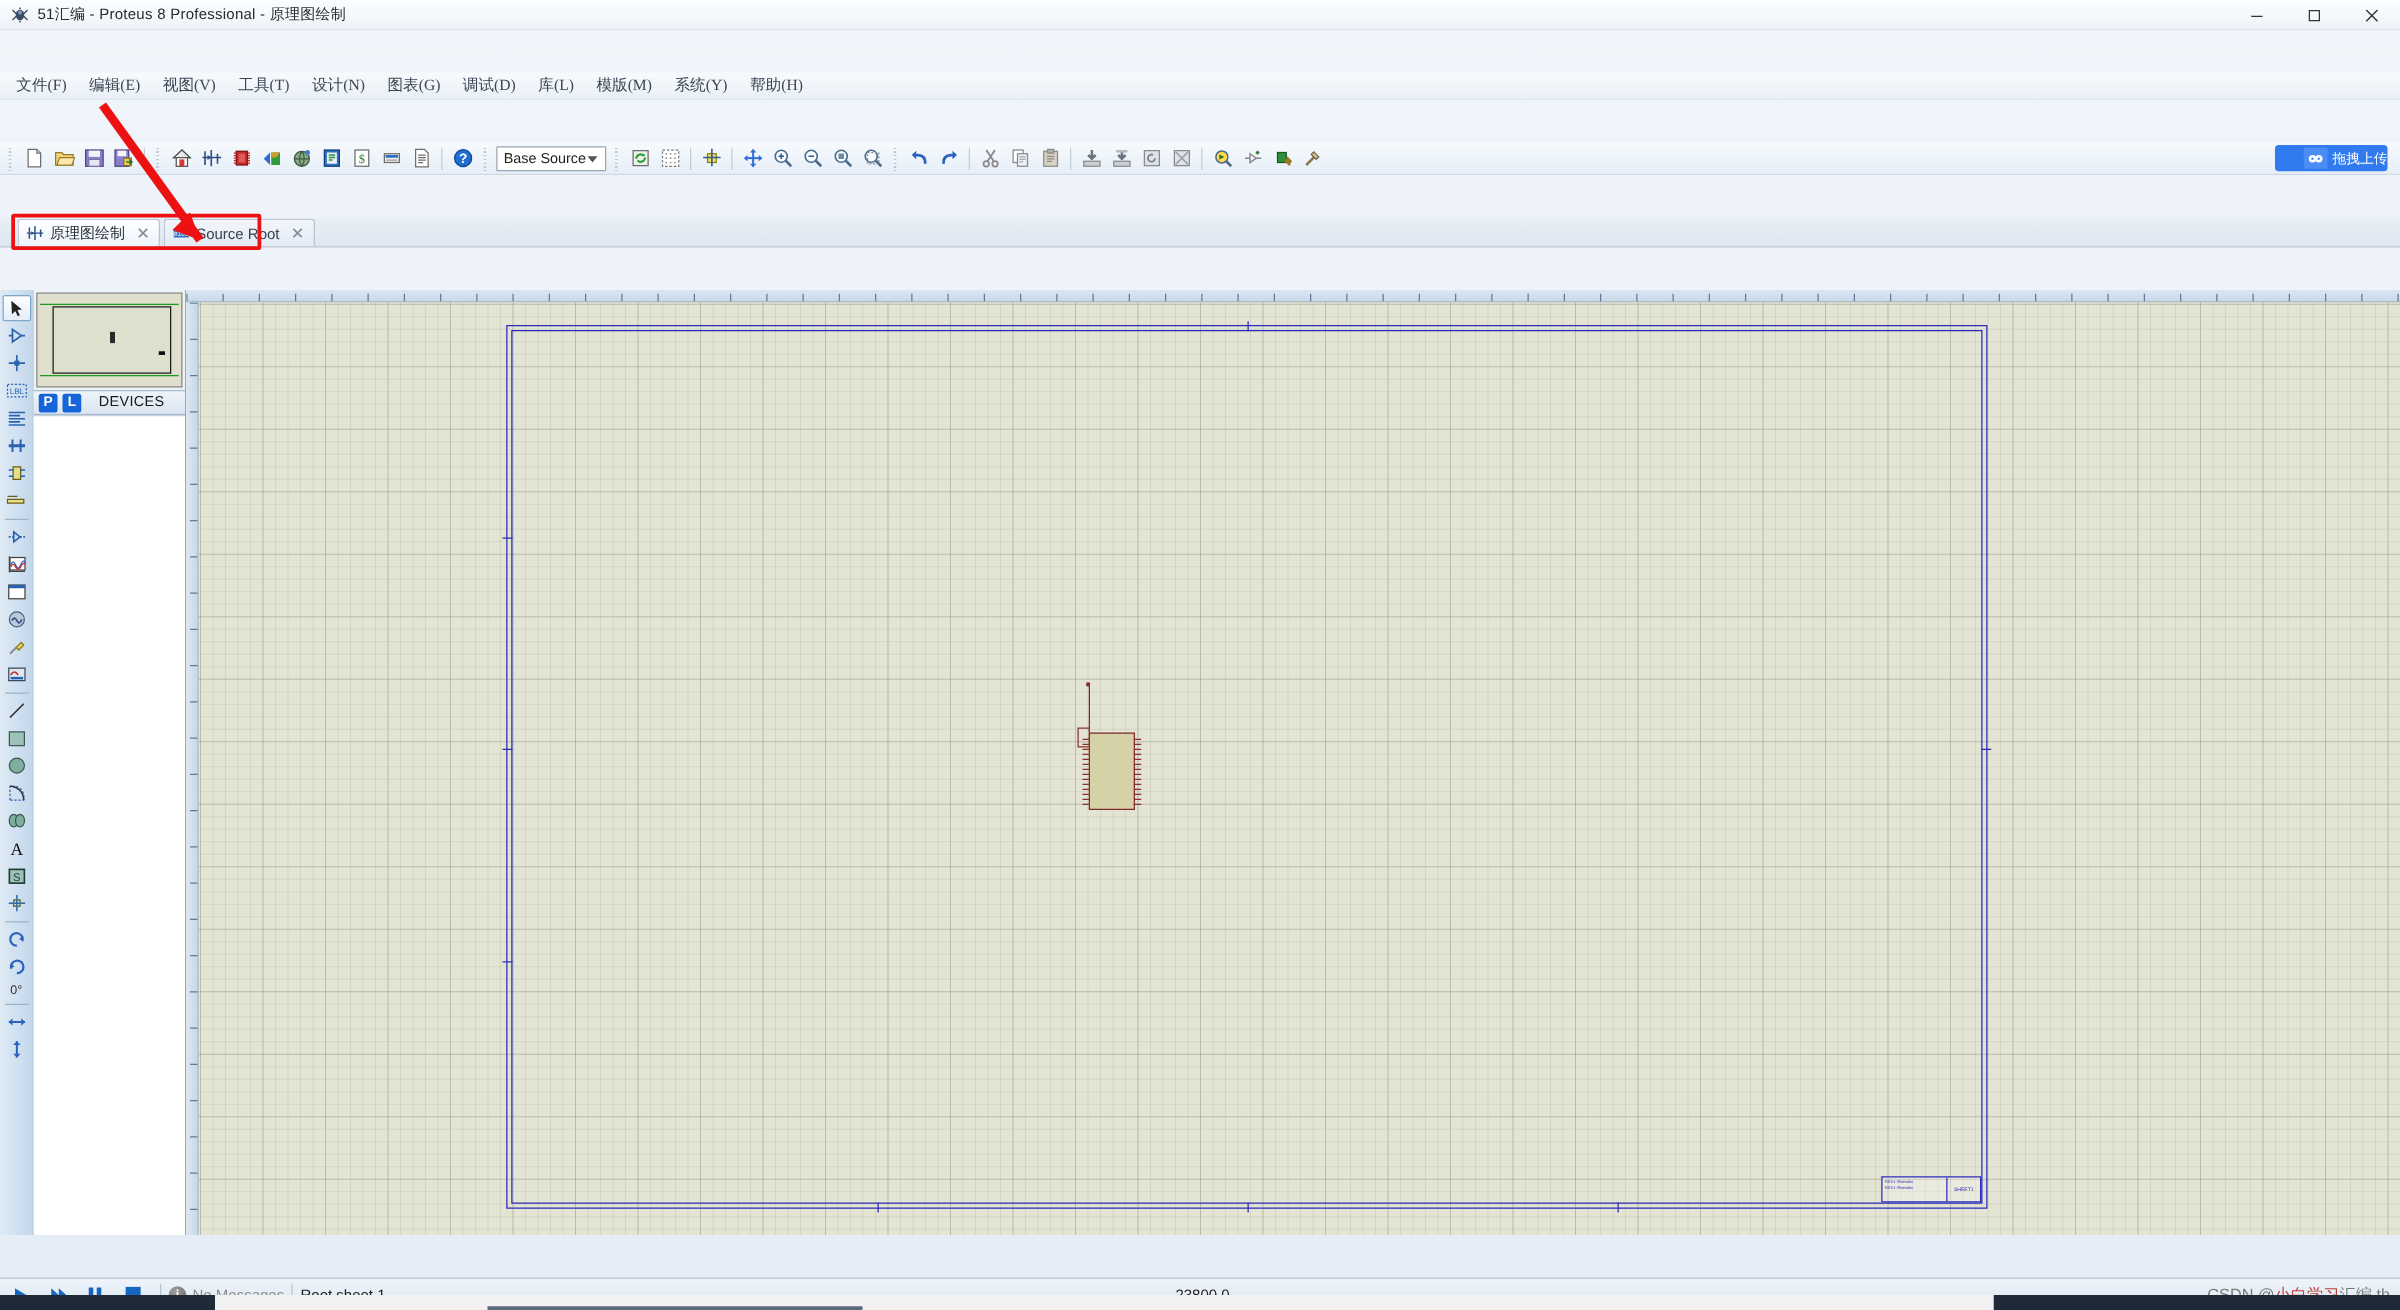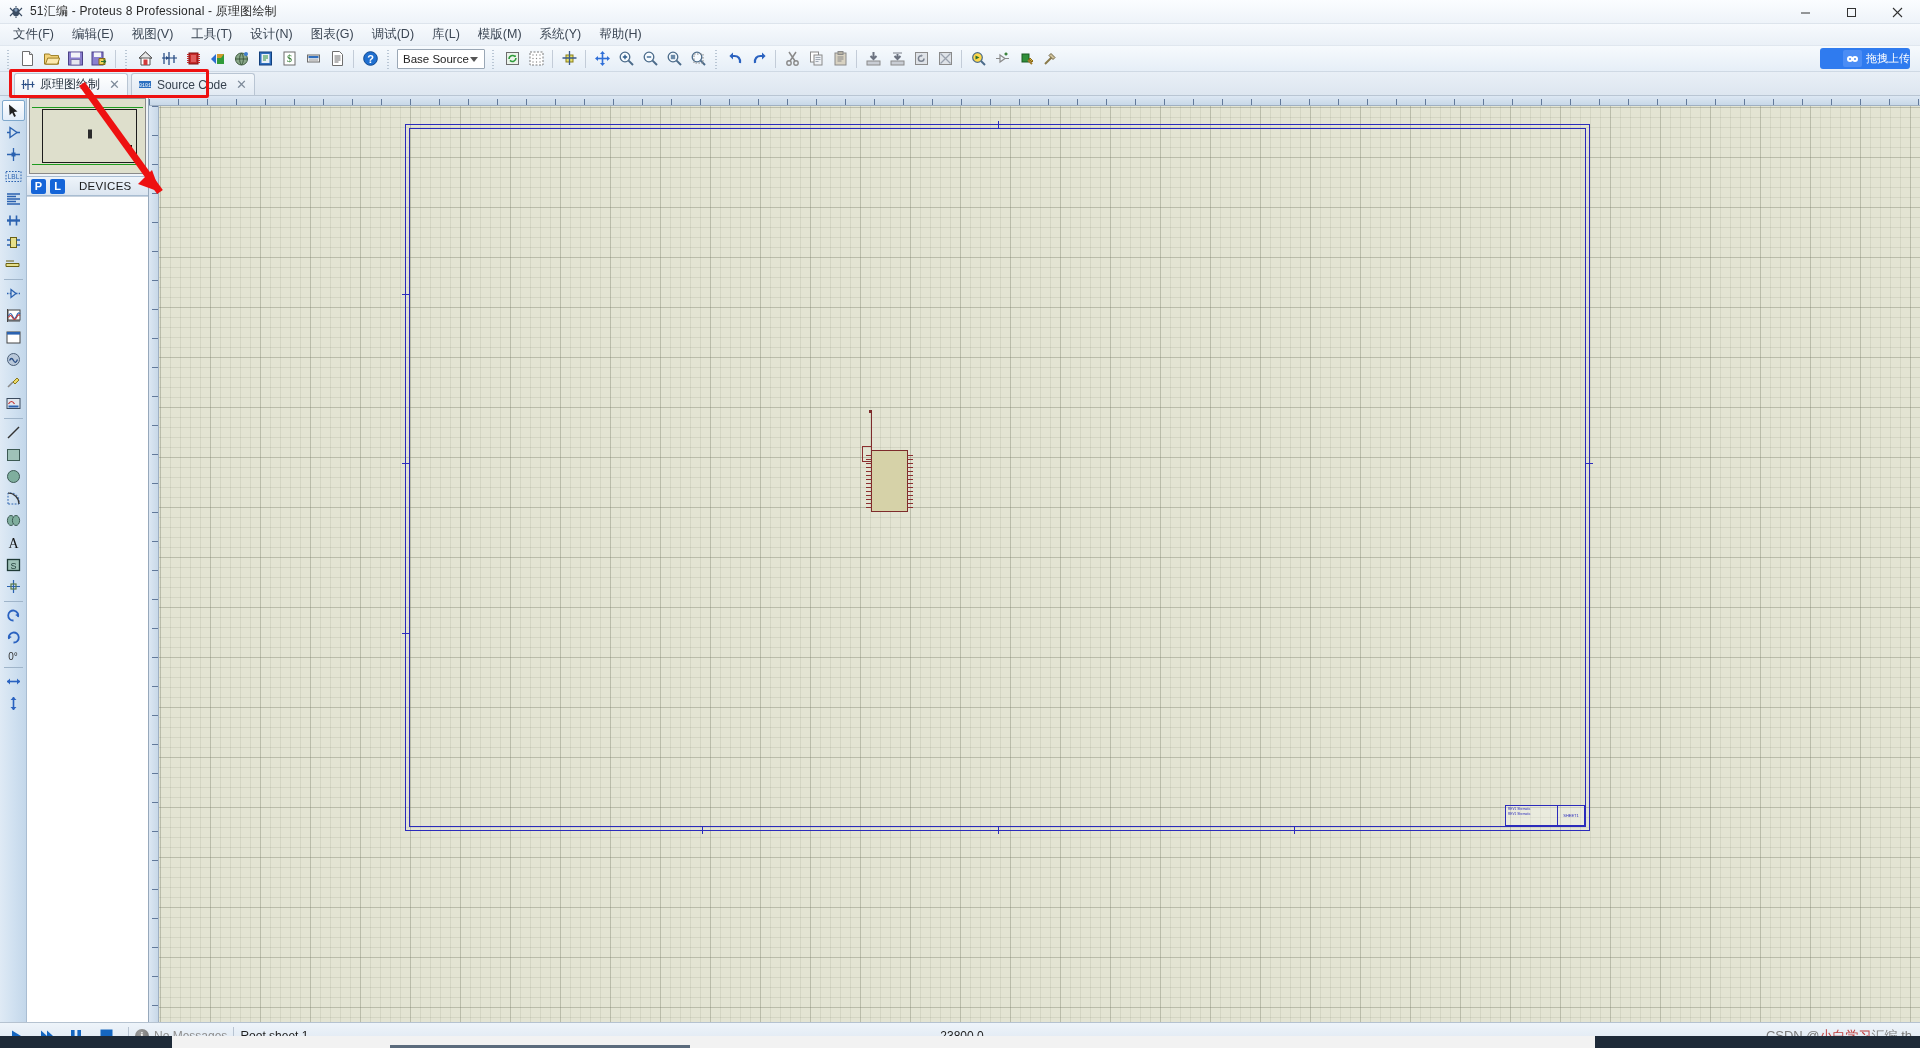--- a/index.html
+++ b/index.html
@@ -7,21 +7,21 @@
     margin: 0; padding: 0;
     width: 1920px; height: 1048px;
     overflow: hidden;
     font-family: "Liberation Sans", sans-serif;
     background: #ffffff;
   }
   #app {
     position: relative;
     width: 1920px; height: 1048px;
     background: linear-gradient(to bottom, #f0f5fa 0%, #e4edf6 100%);
-    display: flex; flex-direction: column;
+    display: flex; flex-direction: column; gap: 34px;
   }
 
   
   .titlebar {
     height: 24px; flex: 0 0 24px;
     background: linear-gradient(to bottom,#fbfdff 0%, #eef3f9 100%);
     display: flex; align-items: center;
     border-bottom: 1px solid #dde4ec;
     position: relative;
   }
@@ -39,20 +39,21 @@
     font-size: 12px; color: #444;
   }
 
   
   .menubar {
     height: 22px; flex: 0 0 22px;
     display: flex; align-items: center;
     padding-left: 4px;
     background: linear-gradient(to bottom,#f7fafd 0%, #eaf0f7 100%);
     border-bottom: 1px solid #e0e7ef;
+    font-family: Liberation Serif, serif;
   }
   .menuitem {
     font-size: 12.5px; color: #3b4654;
     padding: 3px 9px; white-space: nowrap; line-height: 15px;
   }
 
   
   .toolbar {
     height: 26px; flex: 0 0 26px;
     display: flex; align-items: center;
@@ -645,21 +646,21 @@
       <span>原理图绘制</span>
       <span class="tclose">✕</span>
     </div>
     <div class="tab inactive">
       <span class="tabicon">
         <svg width="14" height="13" viewBox="0 0 14 13">
             <rect x="1" y="3" width="12" height="7" fill="#2b6fc0"></rect>
             <text x="7" y="8.6" font-size="5" text-anchor="middle" fill="#fff" font-family="Liberation Mono, monospace">0101</text>
           </svg>
       </span>
-      <span>Source Code</span>
+      <span>Source Root</span>
       <span class="tclose">✕</span>
     </div>
 
     <div class="annot-box"></div>
   </div>
 
   <svg class="annot-arrow" width="120" height="130" viewBox="0 0 120 130" style="position:absolute; left:52px; top:72px; z-index:60;">
     <path d="M108 120 L30 12" stroke="#ee1111" stroke-width="7" fill="none"></path>
     <path d="M108 120 L86 112 L100 98 Z" fill="#ee1111"></path>
   </svg>

